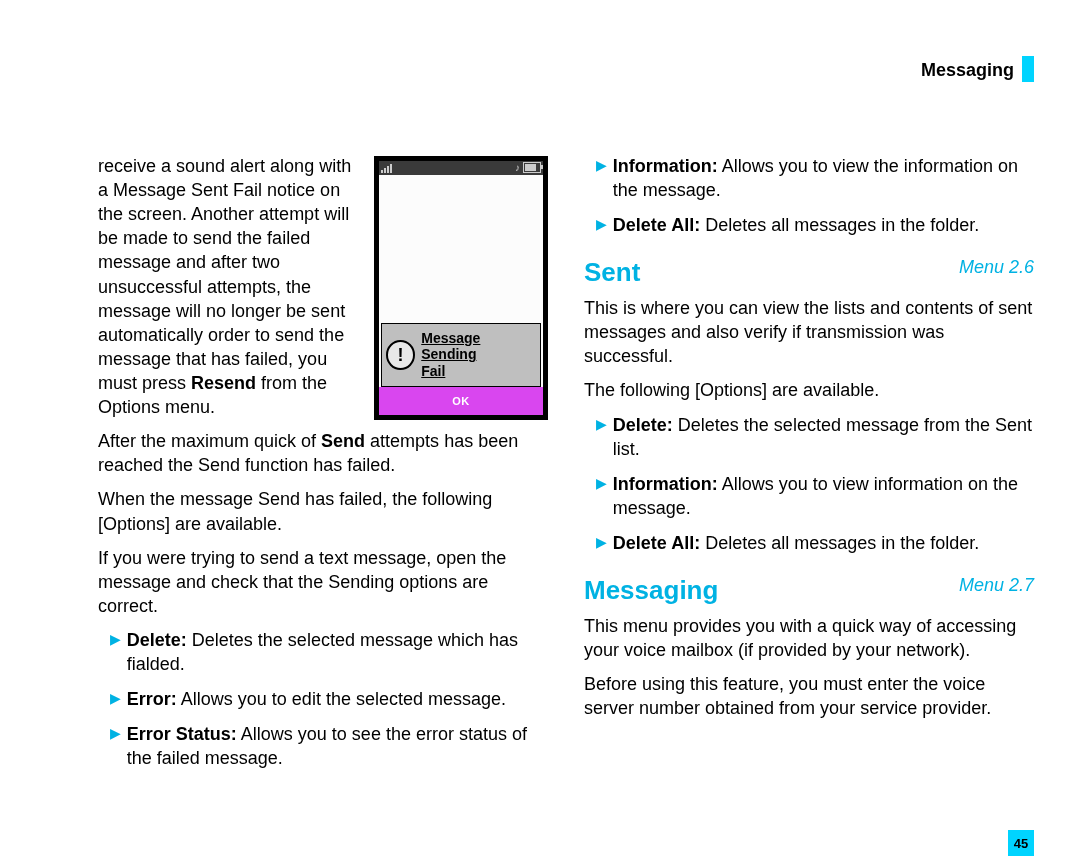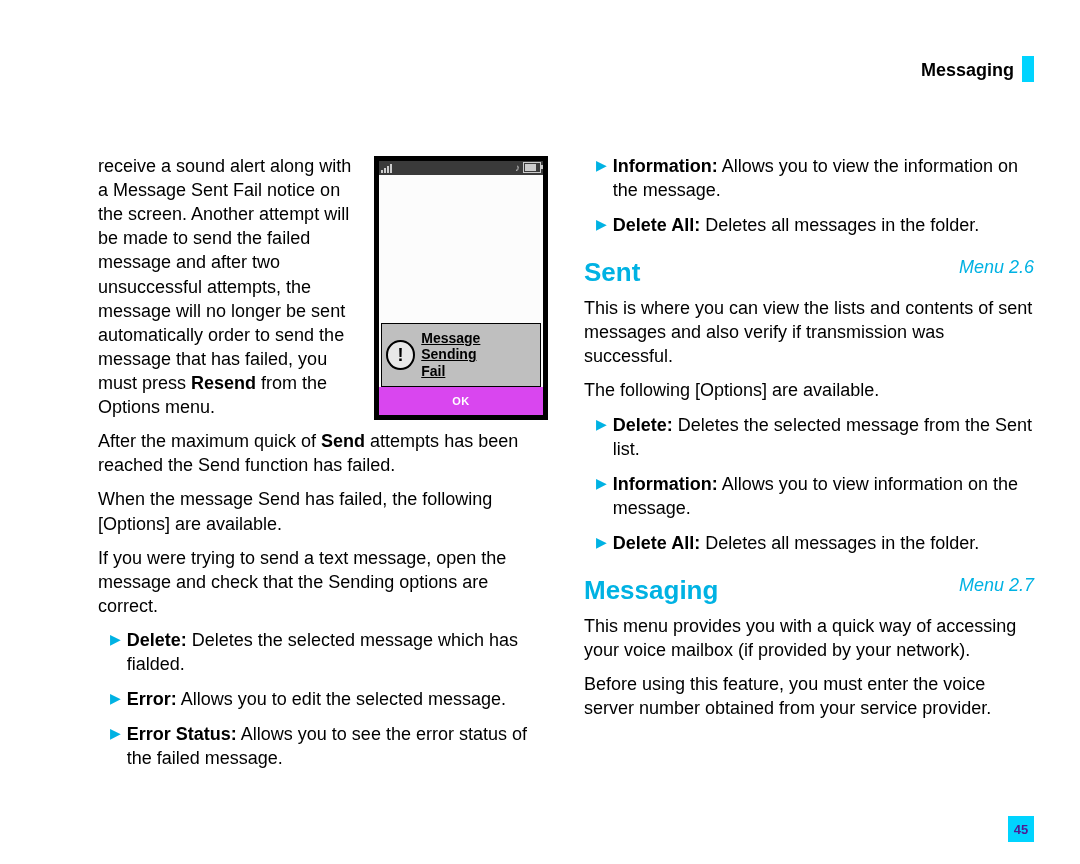--- a/index.html
+++ b/index.html
@@ -142,25 +142,25 @@
     font-weight: bold;
   }
   .menu-ref {
     color: #00b2e3;
     font-style: italic;
     font-size: 18px;
   }
   .pagenum {
     position: absolute;
     right: 46px;
-    bottom: 22px;
+    bottom: 8px;
     width: 26px;
     height: 26px;
     background: #00d4ff;
-    color: #4c1d95;
+    color: #000000;
     font-weight: bold;
     font-size: 13px;
     display: flex;
     align-items: center;
     justify-content: center;
   }
 </style>
 </head>
 <body>
 

